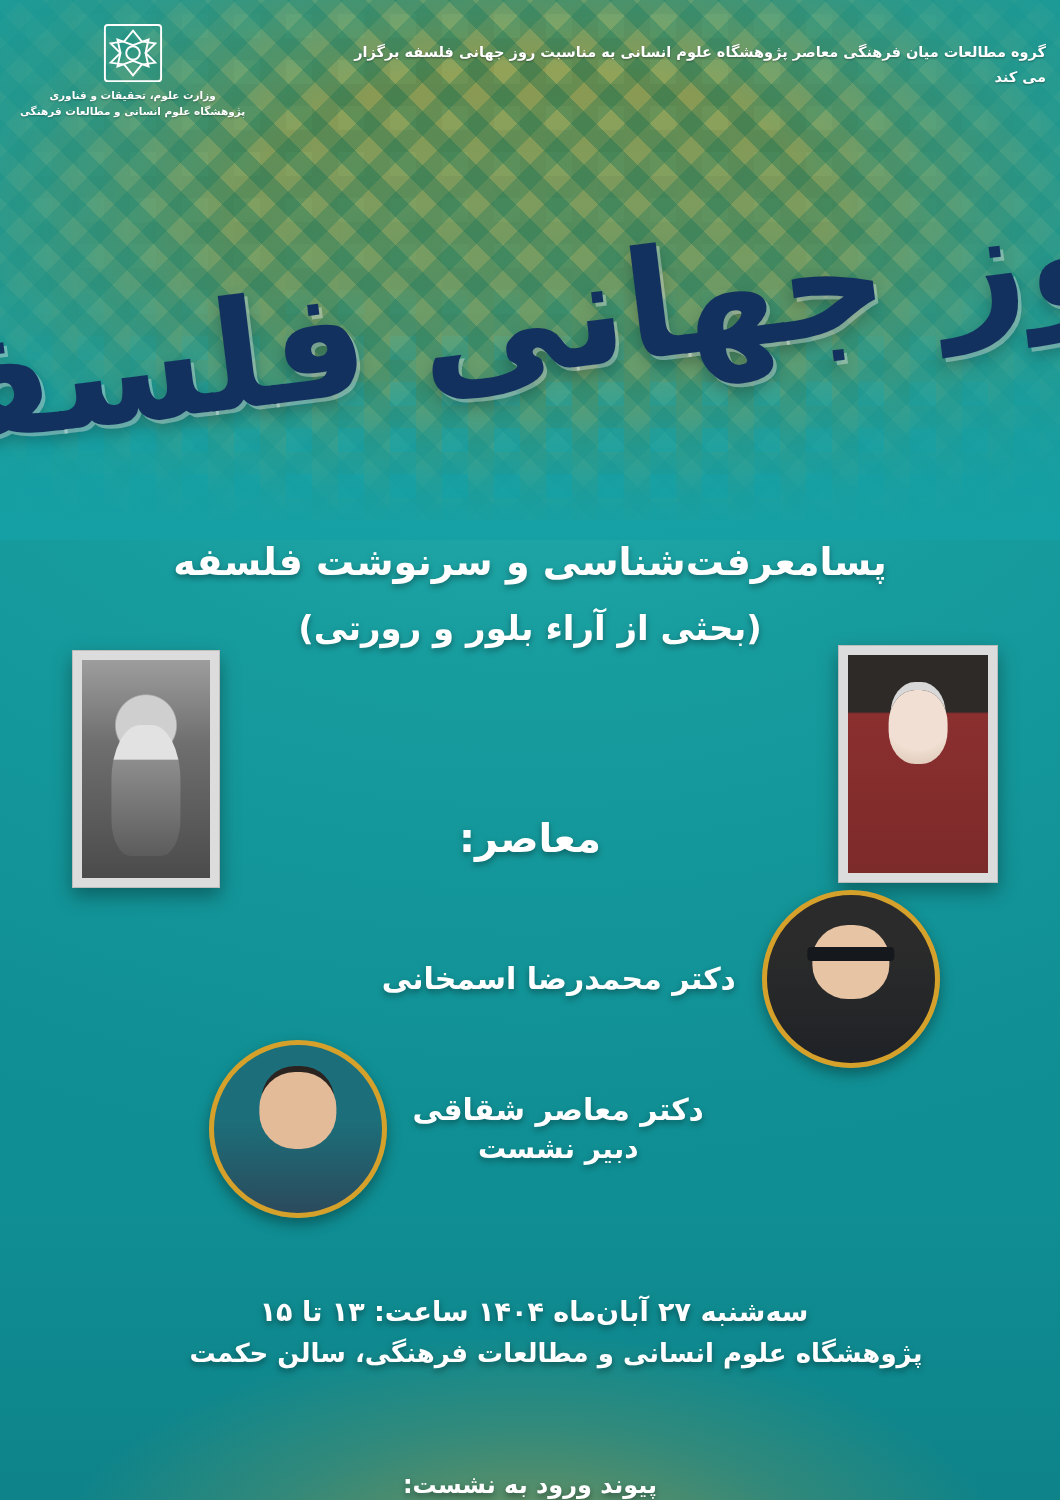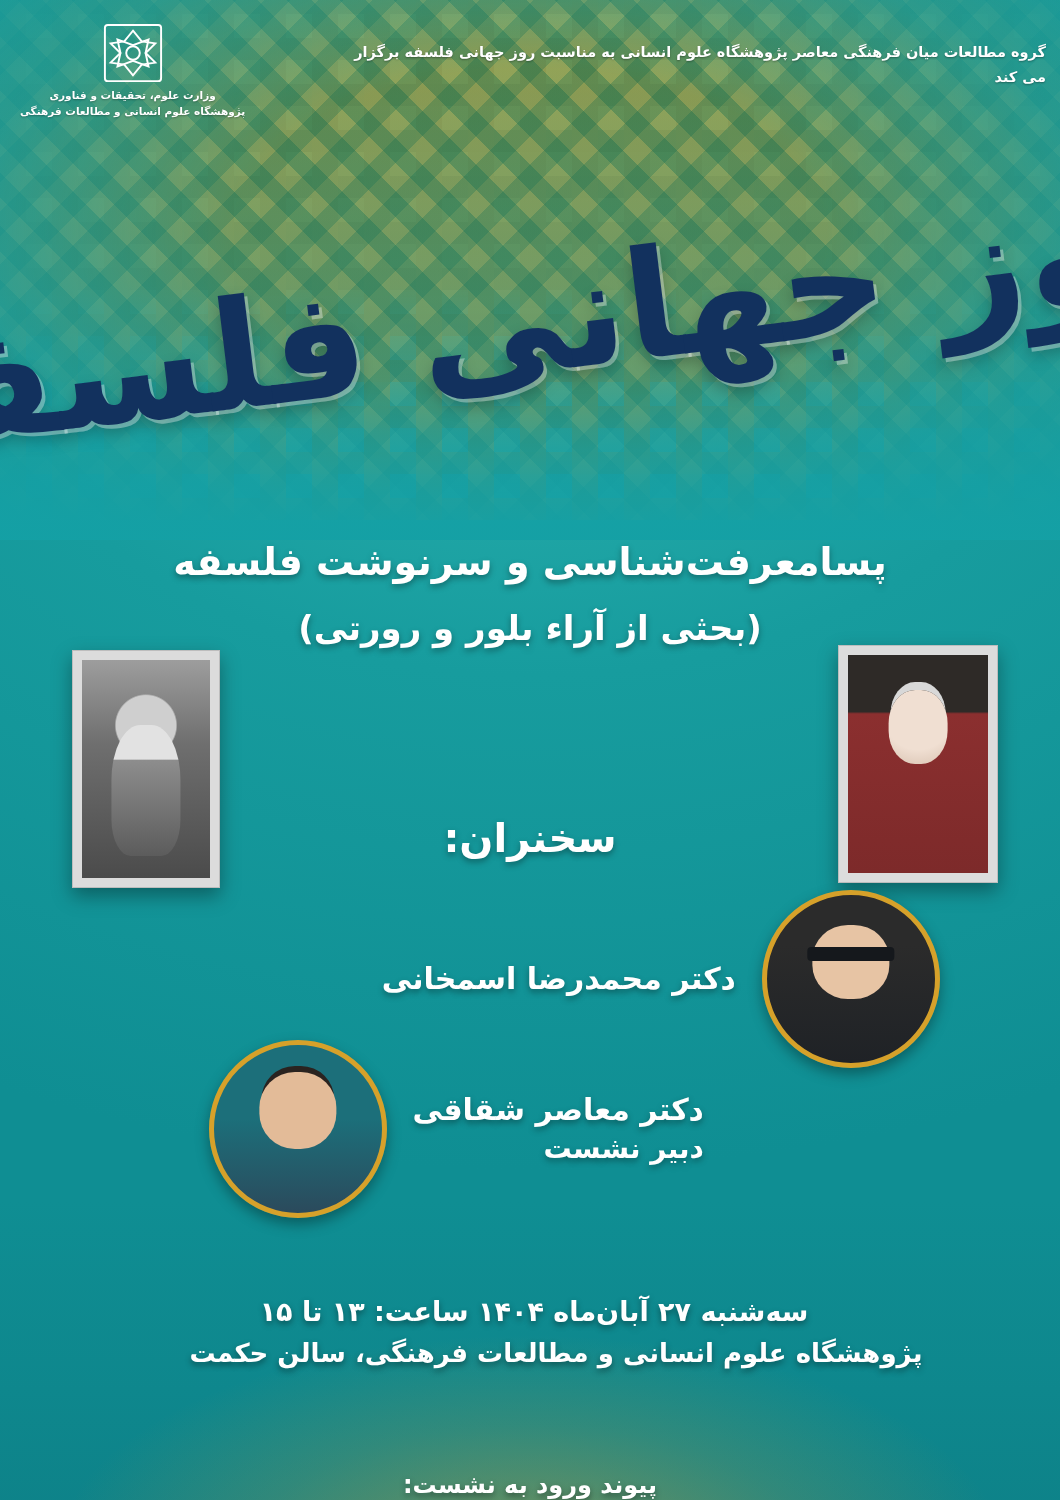--- a/index.html
+++ b/index.html
@@ -124,21 +124,21 @@
   }
   .av-1{background:linear-gradient(180deg,#2b2b2b 0 30%, #1f2226 100%);}
   .av-1:after{content:"";position:absolute;left:50%;top:18%;transform:translateX(-50%);
     width:46%;height:44%;border-radius:46%;background:#e7c4a4;}
   .av-1:before{content:"";position:absolute;left:50%;top:31%;transform:translateX(-50%);
     width:52%;height:8%;background:#15181c;border-radius:4px;z-index:2;}
   .av-2{background:linear-gradient(180deg,#1c6f7a 0 44%, #2b4a5c 100%);}
   .av-2:after{content:"";position:absolute;left:50%;top:16%;transform:translateX(-50%);
     width:46%;height:46%;border-radius:46%;background:#e3bb98;box-shadow:0 -8px 0 -2px #2a2320;}
   .speaker-text{
-    text-align:right;color:#ffffff;font-weight:bold;
+    text-align:center;color:#ffffff;font-weight:bold;
     text-shadow:0 3px 6px rgba(0,0,0,.35);padding:0 26px;
   }
   .speaker-text .nm{font-size:30px;line-height:1.35;}
   .speaker-text .rl{font-size:28px;line-height:1.35;}
   
   .bottom-glow{
     position:absolute;left:0;right:0;bottom:0;height:300px;z-index:2;
     background:
       radial-gradient(ellipse 60% 100% at 50% 120%, rgba(210,160,50,.55) 0%, rgba(210,160,50,.18) 45%, rgba(0,0,0,0) 75%),
       linear-gradient(180deg, rgba(12,130,138,0) 0%, rgba(12,120,128,.5) 100%);
@@ -201,21 +201,21 @@
     <div class="line2">(بحثی از آراء بلور و رورتی)</div>
   </div>
 
   <div class="frame frame-left">
     <div class="photo ph-a"></div>
   </div>
   <div class="frame frame-right">
     <div class="photo ph-b"></div>
   </div>
 
-  <div class="speakers-heading">سخنران:</div>
+  <div class="speakers-heading">معاصر:</div>
 
   <div class="speaker-row speaker-1">
     <div class="avatar av-1"></div>
     <div class="speaker-text">
       <div class="nm">دکتر محمدرضا اسمخانی</div>
     </div>
   </div>
 
   <div class="speaker-row speaker-2">
     <div class="avatar av-2"></div>

